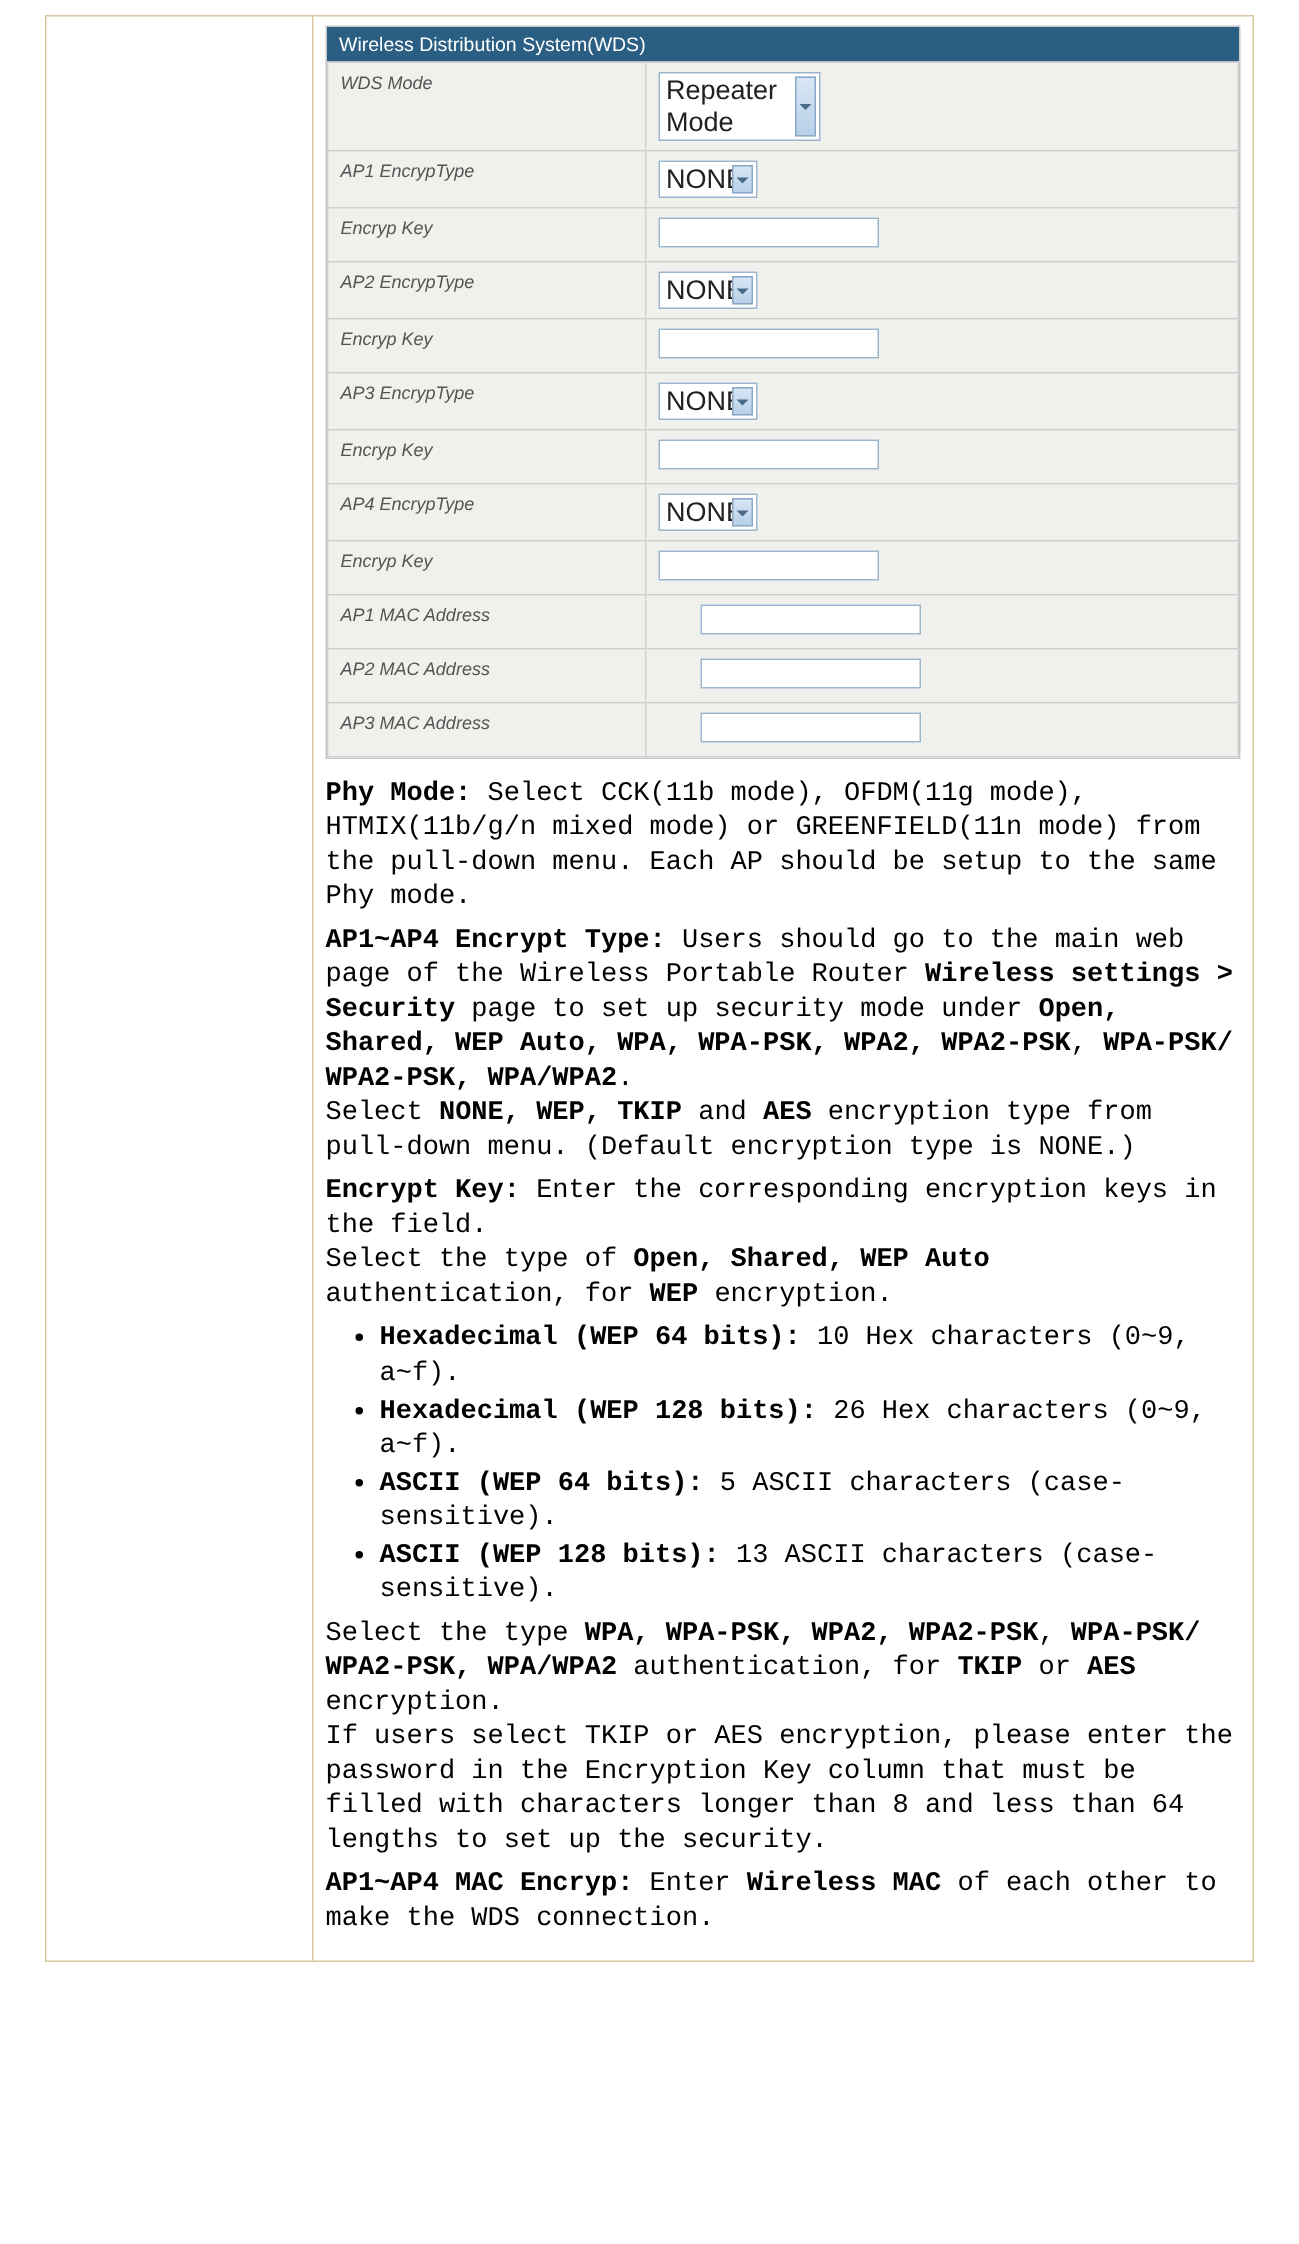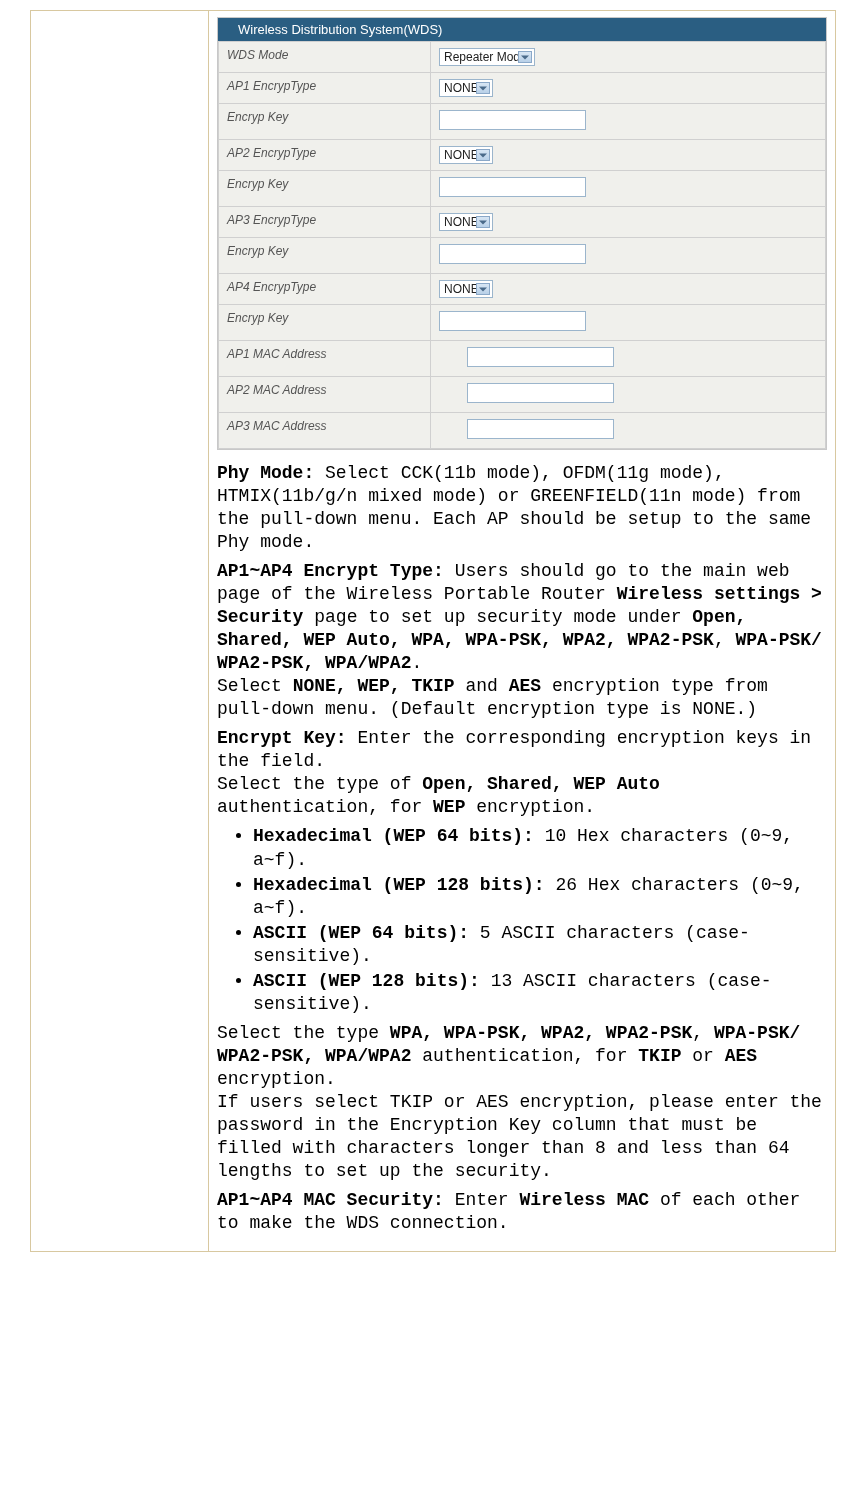--- a/index.html
+++ b/index.html
@@ -33,21 +33,21 @@
 .wds-panel {
   border: 1px solid #c8c8c8;
   font-family: Arial, sans-serif;
   font-size: 12px;
   background: #fff;
   margin-bottom: 12px;
 }
 .wds-header {
   background: #2a5e82;
   color: #fff;
-  padding: 4px 20px;
+  padding: 4px 8px;
   font-size: 13px;
 }
 .wds-panel table {
   width: 100%;
   border-collapse: collapse;
 }
 .wds-panel table td {
   border: 1px solid #d0d0d0;
   padding: 6px 8px;
   background: #f0f0ec;
@@ -56,24 +56,24 @@
 }
 .wds-panel table td.label-cell {
   width: 195px;
   font-style: italic;
 }
 .wds-panel table td.value-cell {
   background: #f0f0ec;
 }
 .sel {
   font-family: Arial, sans-serif;
-  font-size: 12px;
+  font-size: 18px;
   background: #fff;
   border: 1px solid #9bb5cc;
-  padding: 1px 4px 1px 4px;
+  padding: 1px 16px 1px 4px;
   display: inline-block;
   position: relative;
   color: #222;
 }
 .sel-wide { width: 86px; }
 .sel-narrow { width: 44px; }
 .sel::after {
   content: "";
   position: absolute;
   right: 2px;
@@ -207,21 +207,21 @@
                 <li><b>Hexadecimal (WEP 64 bits):</b><span> 10 Hex characters (0~9, a~f).</span></li>
                 <li><b>Hexadecimal (WEP 128 bits):</b><span> 26 Hex characters (0~9, a~f).</span></li>
                 <li><b>ASCII (WEP 64 bits):</b><span> 5 ASCII characters (case-sensitive).</span></li>
                 <li><b>ASCII (WEP 128 bits):</b><span> 13 ASCII characters (case-sensitive).</span></li>
               </ul>
   <p style="margin-top:2px;">
     <span>Select the type </span><b>WPA, WPA-PSK, WPA2, WPA2-PSK</b><span>, </span><b>WPA-PSK/ WPA2-PSK, WPA/WPA2</b><span> authentication, for  </span><b>TKIP</b><span> or </span><b>AES</b><span> encryption.</span><br>
     <span>If users select TKIP or AES encryption, please enter the password in the Encryption Key column that must be filled with characters longer than 8 and less than 64 lengths to set up the security.</span>
   </p>
   <p>
-    <b>AP1~AP4 MAC Security:</b><span> Enter </span><b>Wireless MAC</b><span> of each other to make the WDS connection.</span>
+    <b>AP1~AP4 MAC Encryp:</b><span> Enter </span><b>Wireless MAC</b><span> of each other to make the WDS connection.</span>
   </p>
 </div>
 
 </td>
 </tr>
 </tbody>
     </table>
 
 </div>
 

